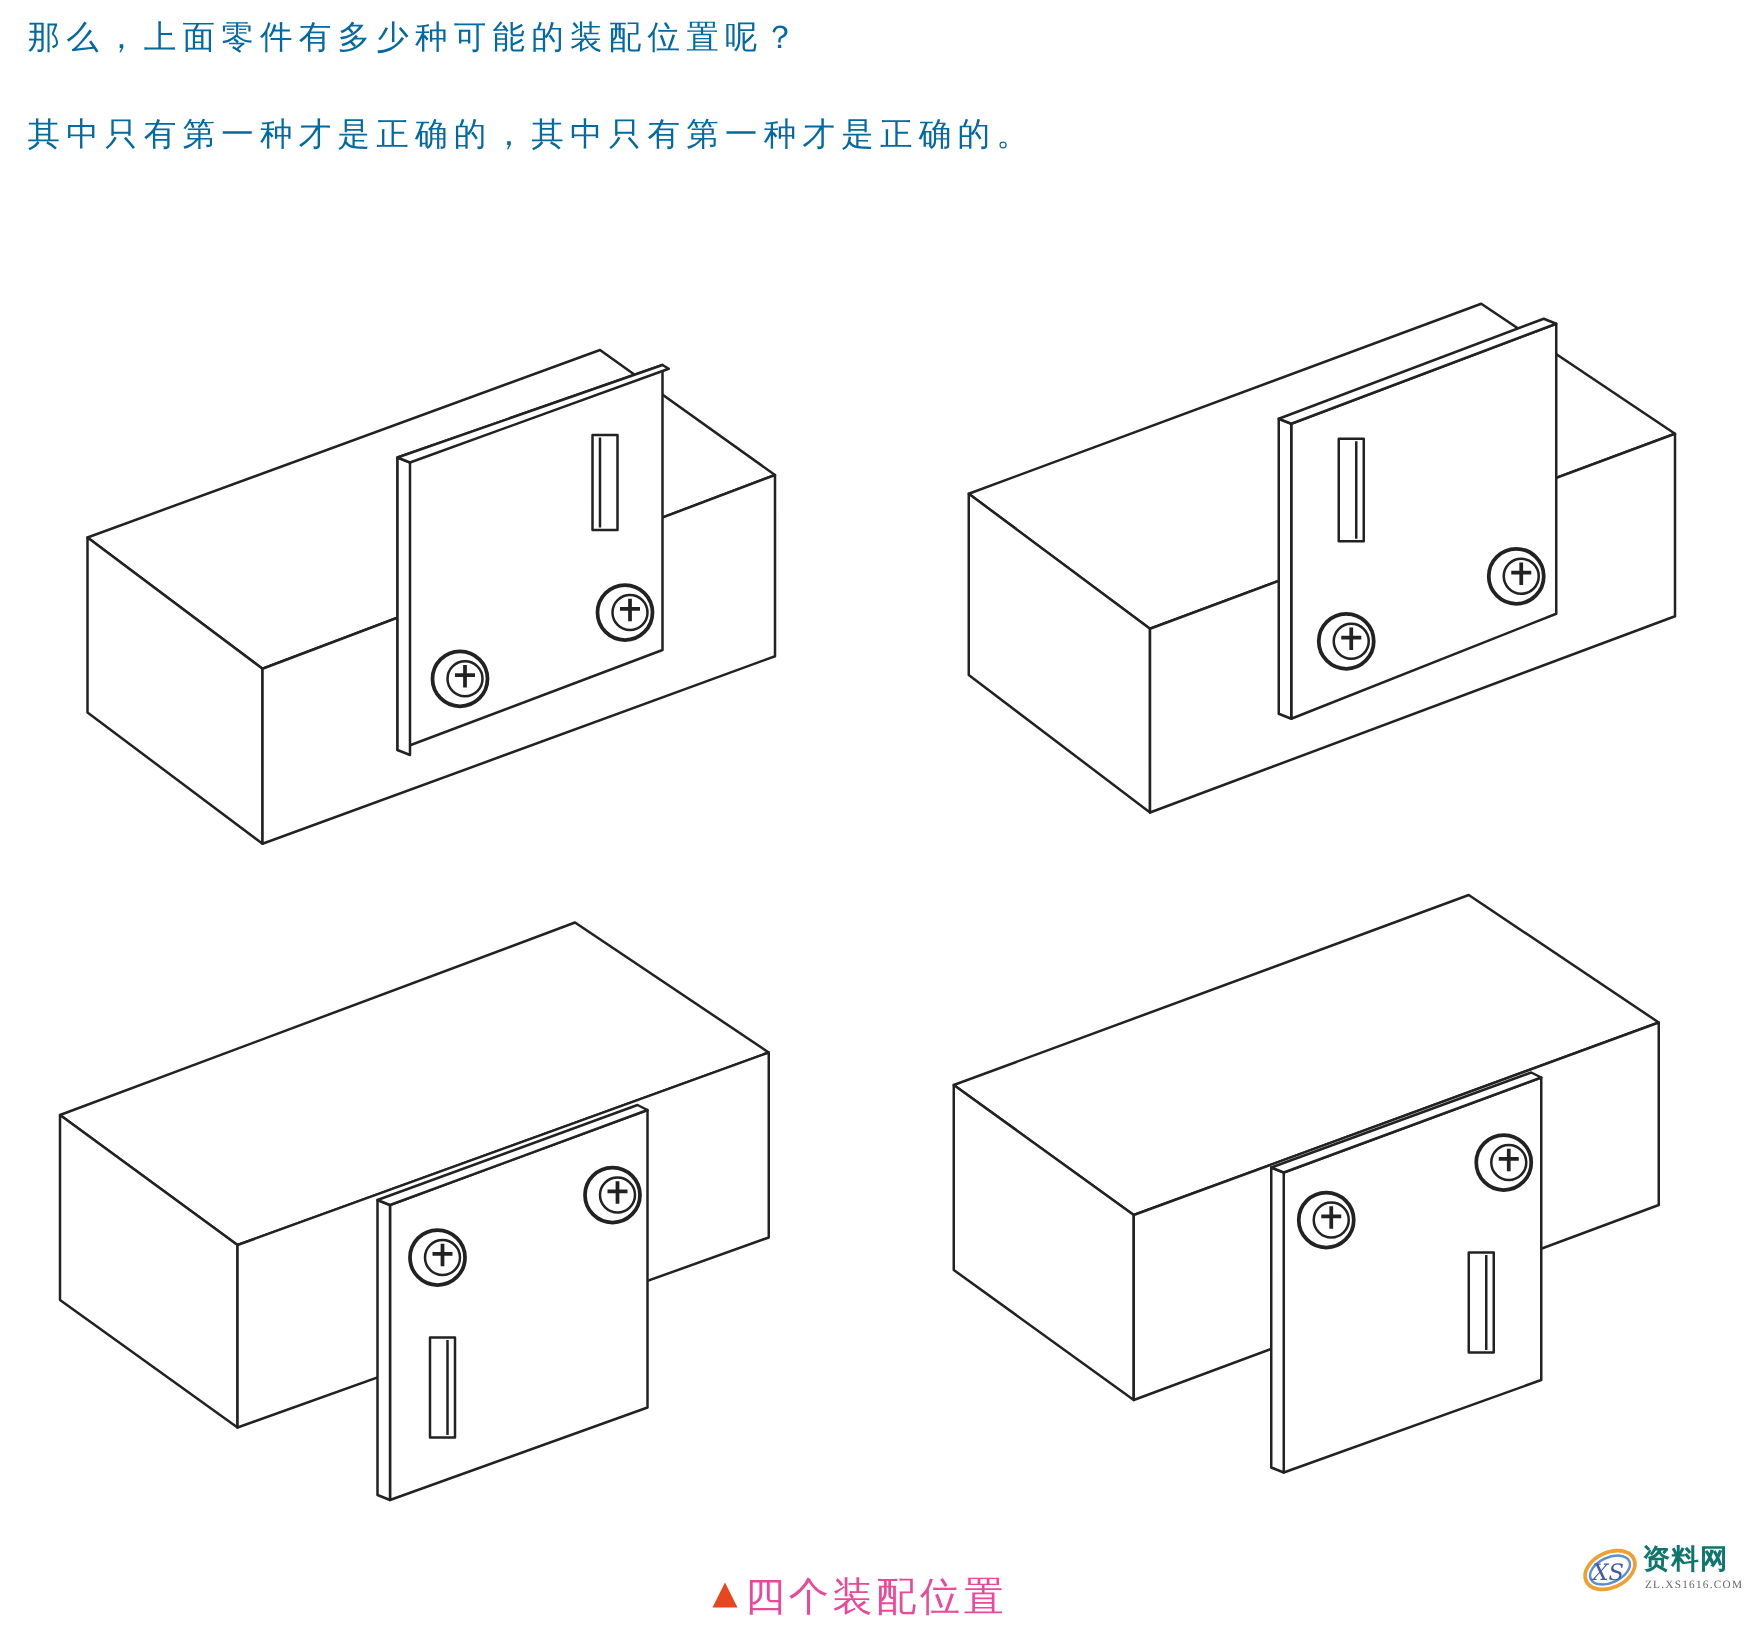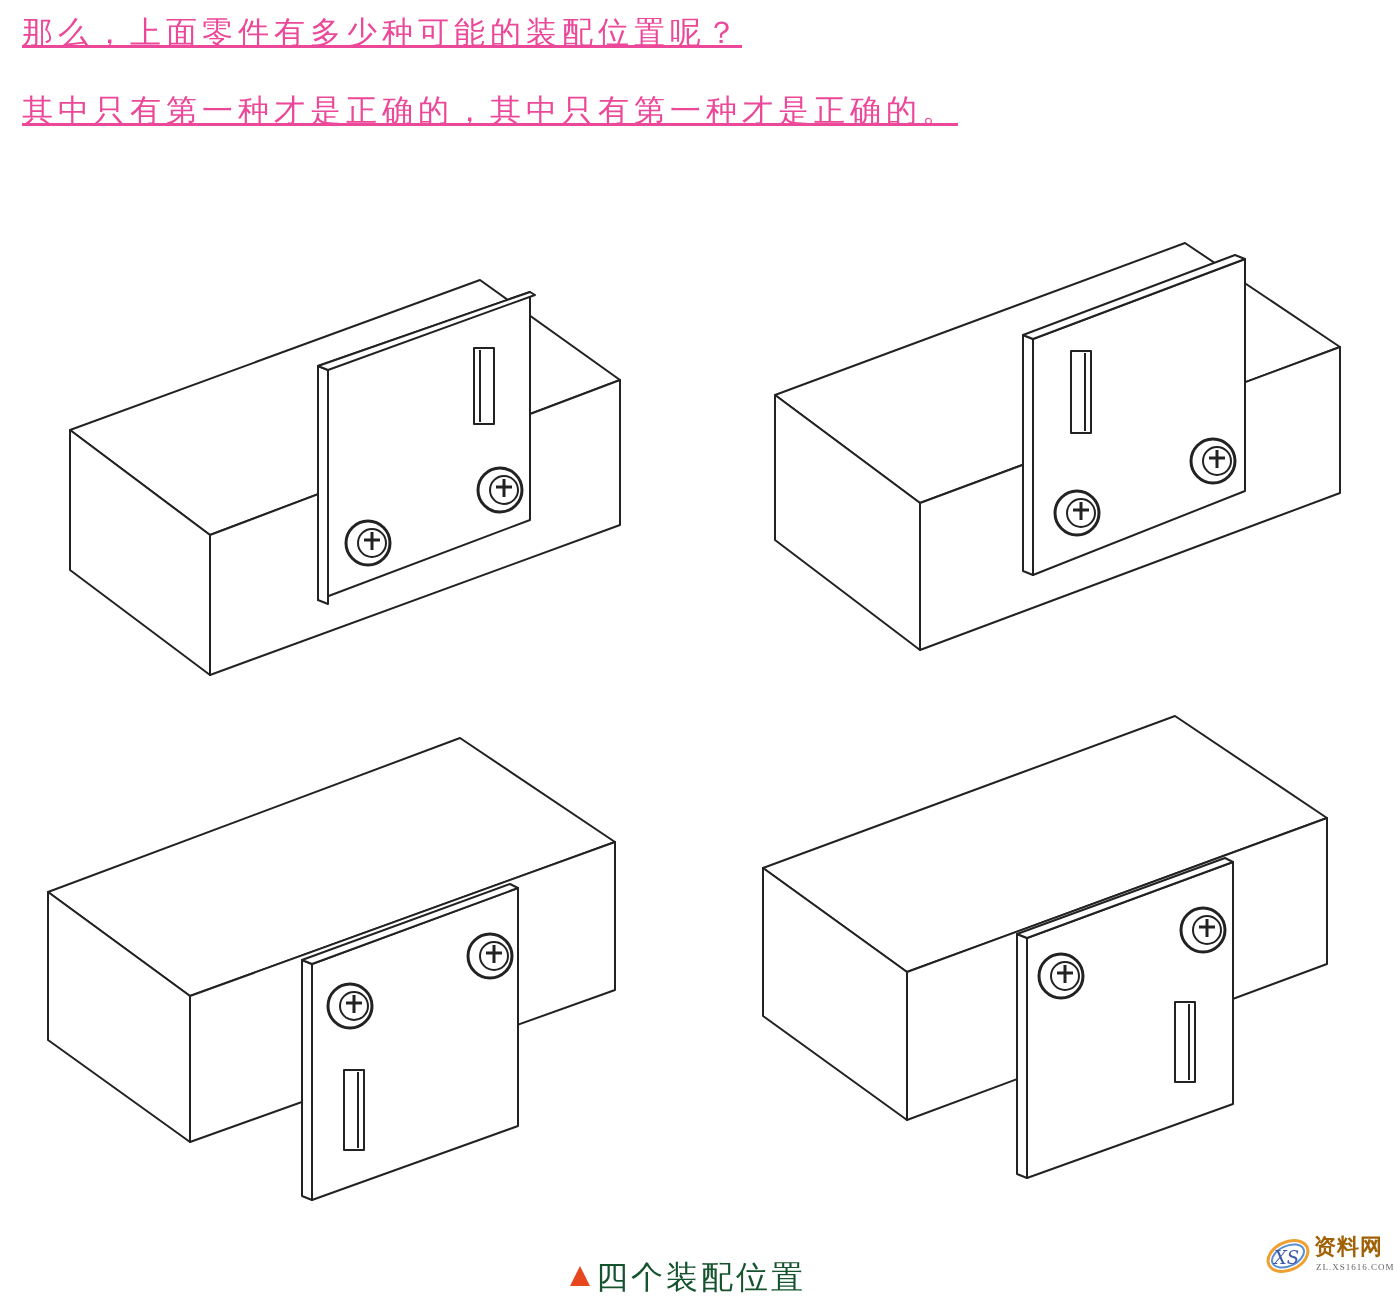--- a/index.html
+++ b/index.html
@@ -1,27 +1,27 @@
 <!DOCTYPE html>
 <html><head>
 <meta charset="utf-8">
 <style>
   html, body { margin: 0; padding: 0; background: #ffffff; }
   body { width: 1398px; height: 1310px; position: relative; overflow: hidden;
          font-family: "DejaVu Sans", "Liberation Sans", sans-serif; color: #333; }
-  .para { position: absolute; left: 22px; font-size: 31px; letter-spacing: 5px; color: #ec4899; white-space: nowrap; text-decoration: underline; }
+  .para { position: absolute; left: 22px; font-size: 26px; letter-spacing: 5px; color: #0369a1; white-space: nowrap; }
   #p1 { top: 12px; }
   #p2 { top: 90px; }
   .figure { position: absolute; }
   .figure svg { display: block; }
-  .caption { position: absolute; left: 570px; top: 1256px; font-size: 32px; color: #14532d; letter-spacing: 3px; white-space: nowrap; }
+  .caption { position: absolute; left: 570px; top: 1256px; font-size: 32px; color: #ec4899; letter-spacing: 3px; white-space: nowrap; }
   .caption .tri { display: inline-block; width: 0; height: 0; border-left: 10px solid transparent; border-right: 10px solid transparent; border-bottom: 20px solid #e8461e; margin-right: 6px; vertical-align: 2px; }
   .watermark { position: absolute; left: 1264px; top: 1232px; width: 130px; height: 46px; }
   .wm-logo { position: absolute; left: 0; top: 0; width: 48px; height: 46px; }
-  .wm-title { position: absolute; left: 50px; top: 0; font-size: 22px; font-weight: bold; color: #a16207; letter-spacing: 1px; }
+  .wm-title { position: absolute; left: 50px; top: 0; font-size: 22px; font-weight: bold; color: #0f766e; letter-spacing: 1px; }
   .wm-url { position: absolute; left: 52px; top: 30px; font-size: 9px; color: #666; font-family: Liberation Serif, serif; letter-spacing: 1px; }
 </style>
 </head>
 <body>
 
 <div id="p1" class="para">那么，上面零件有多少种可能的装配位置呢？</div>
 <div id="p2" class="para">其中只有第一种才是正确的，其中只有第一种才是正确的。</div>
 
 <div class="figure" style="left:60px;top:270px;">
   <svg width="580" height="420" viewBox="0 0 580 420" fill="#fff" stroke="#222" stroke-width="2" stroke-linejoin="round">

